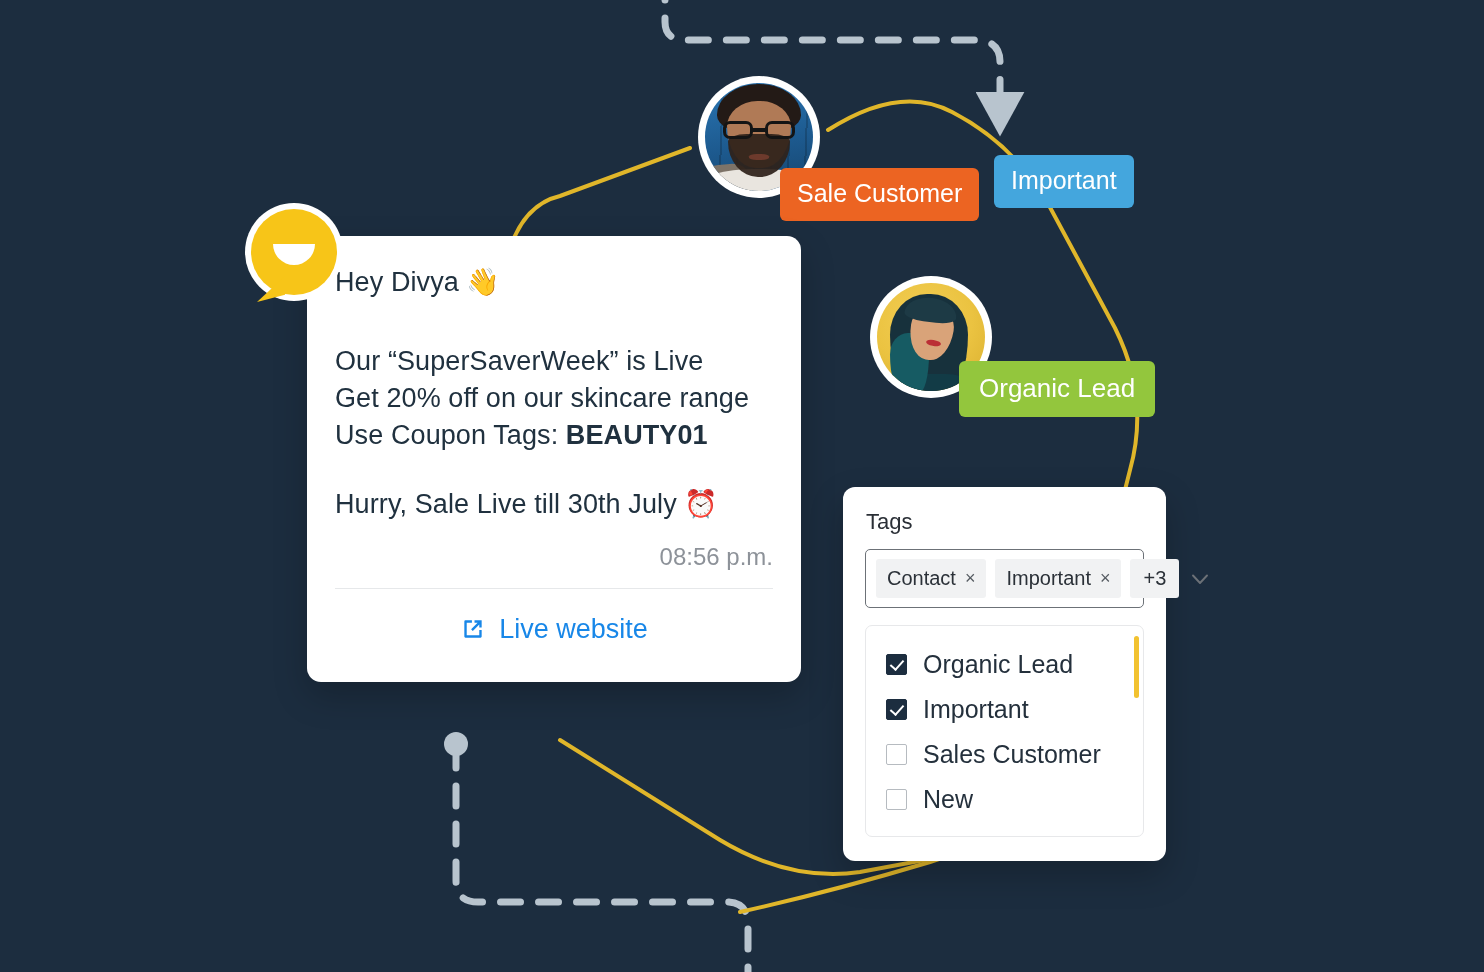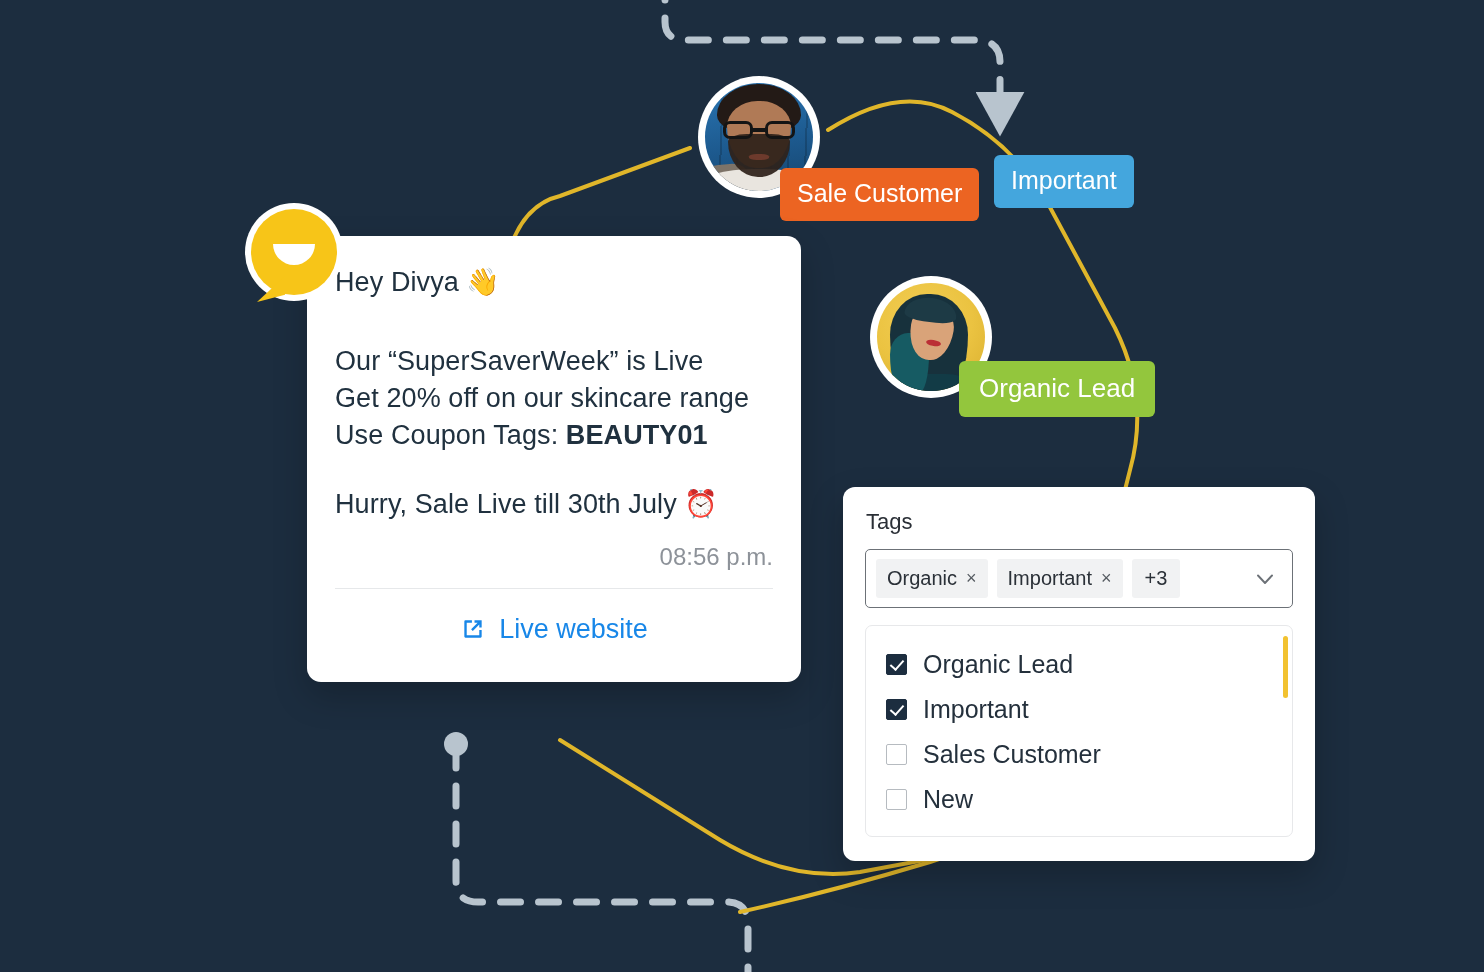--- a/index.html
+++ b/index.html
@@ -260,21 +260,21 @@
     padding: 11px 0;
     cursor: pointer;
     user-select: none;
   }
   .msg-action svg { flex: 0 0 auto; display: block; }
 
   
   .tags-panel {
     position: absolute;
     left: 843px; top: 487px;
-    width: 472px;
+    width: 323px;
     background: #ffffff;
     border-radius: 12px;
     box-shadow: 0 14px 34px rgba(0,0,0,.22);
     padding: 22px 22px 24px 22px;
     box-sizing: border-box;
     z-index: 7;
   }
   .tags-title {
     color: #2a2f36;
     font-size: 22px;
@@ -450,21 +450,21 @@
         <span>Live website</span>
       </div>
     </div>
   </div>
 
   <div class="tags-panel">
     <div class="tags-title">Tags</div>
 
     <div class="tags-select">
       <span class="chip">
-        <span>Organic</span>
+        <span>Contact</span>
         <span class="x">×</span>
       </span>
       <span class="chip">
         <span>Important</span>
         <span class="x">×</span>
       </span>
       <span class="chip-more">+3</span>
       <span class="caret">
         <svg width="24" height="24" viewBox="0 0 24 24" aria-hidden="true">
           <path d="M5 8.5 12 16l7-7.5" fill="none" stroke="#6c7177" stroke-width="1.9" stroke-linecap="round" stroke-linejoin="round"></path>

